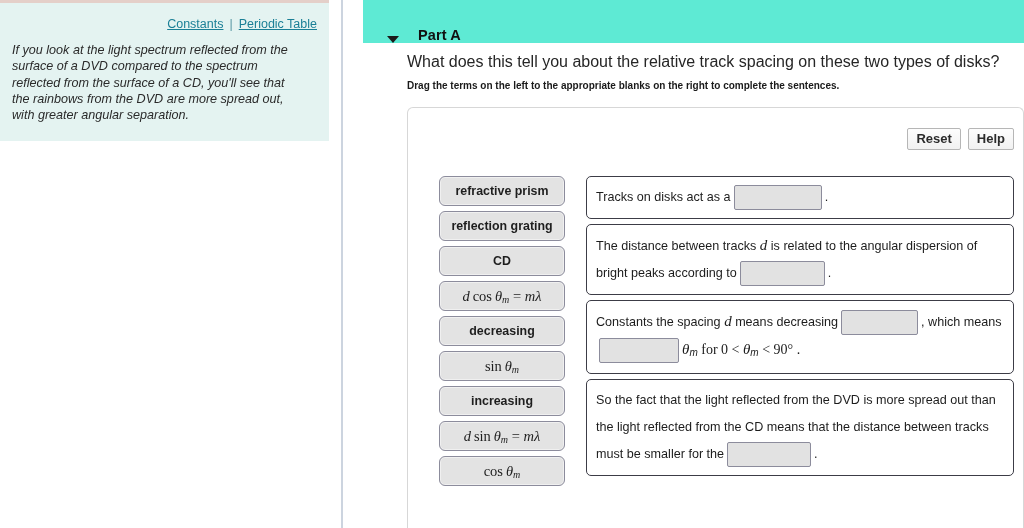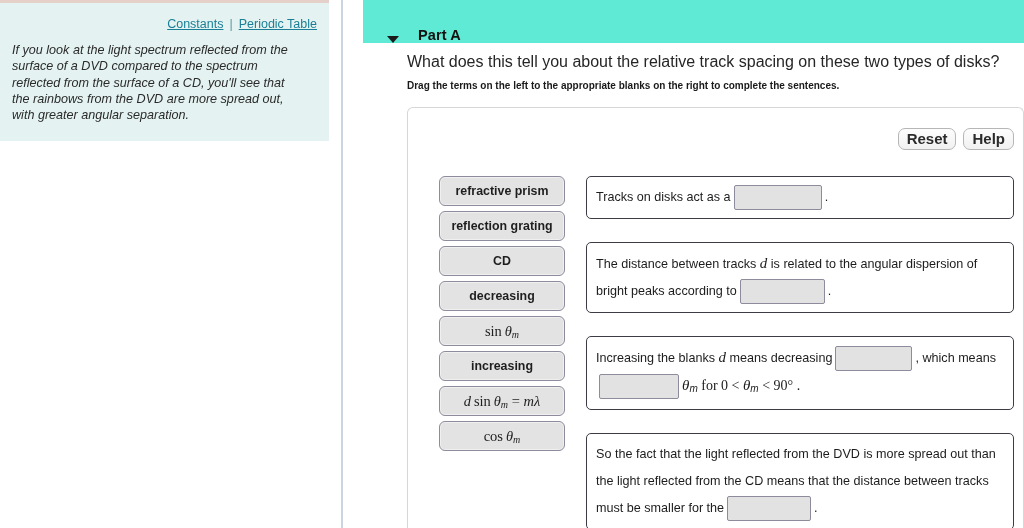--- a/index.html
+++ b/index.html
@@ -95,26 +95,26 @@
     border-radius: 6px 6px 0 0;
     background: #fff;
   }
 
   .toolbar {
     position: absolute; right: 9px; top: 20px;
     display: flex; gap: 7px;
   }
   .tb-btn {
     font-family: "Liberation Sans", sans-serif;
-    font-size: 15px;
+    font-size: 13px;
     font-weight: bold;
     color: #2b2b2b;
     background: linear-gradient(#fdfdfd,#f1f1f1);
     border: 1px solid #b6b6b6;
-    border-radius: 7px;
+    border-radius: 2px;
     padding: 3px 8px 4px 8px;
     cursor: pointer;
     line-height: 13px;
   }
 
   
   .terms {
     position: absolute;
     left: 31px; top: 68px;
     width: 126px;
@@ -143,21 +143,21 @@
   
   .sentences {
     position: absolute;
     left: 178px; top: 68px;
     width: 428px;
   }
   .sentence {
     border: 1.6px solid #3c3c46;
     border-radius: 5px;
     background: #fff;
-    margin-bottom: 23px;
+    margin-bottom: 5px;
     padding: 7px 10px 7px 9px;
     font-size: 12.6px;
     color: #1c1c1c;
     line-height: 27px;
   }
   .blank {
     display: inline-block;
     vertical-align: middle;
     height: 25px;
     background: #e2e2e2;
@@ -211,20 +211,23 @@
 
       <div class="toolbar">
         <button class="tb-btn">Reset</button>
         <button class="tb-btn">Help</button>
       </div>
 
       <div class="terms">
         <div class="tile">refractive prism</div>
         <div class="tile">reflection grating</div>
         <div class="tile">CD</div>
+        <div class="tile math">
+          <span>d <span class="up">cos</span> θ<span class="sub">m</span> <span class="up">=</span> mλ</span>
+        </div>
         <div class="tile">decreasing</div>
         <div class="tile math">
           <span><span class="up">sin</span> θ<span class="sub">m</span></span>
         </div>
         <div class="tile">increasing</div>
         <div class="tile math">
           <span>d <span class="up">sin</span> θ<span class="sub">m</span> <span class="up">=</span> mλ</span>
         </div>
         <div class="tile math">
           <span><span class="up">cos</span> θ<span class="sub">m</span></span>
@@ -237,21 +240,21 @@
           <span>Tracks on disks act as a</span><span class="blank w1"></span><span>.</span>
         </div>
 
         <div class="sentence">
           <span>The distance between tracks</span>
           <span class="mi">d</span>
           <span>is related to the angular dispersion of bright peaks according to</span><span class="blank w2"></span><span>.</span>
         </div>
 
         <div class="sentence">
-          <span>Increasing the blanks</span>
+          <span>Constants the spacing</span>
           <span class="mi">d</span>
           <span>means decreasing</span><span class="blank w3"></span><span>, which means</span><span class="blank w4"></span><span class="nowrap"><span class="mi">θ</span><span class="sub">m</span> <span class="mn">for 0 &lt;</span> <span class="mi">θ</span><span class="sub">m</span> <span class="mn">&lt; 90° .</span></span>
         </div>
 
         <div class="sentence">
           <span>So the fact that the light reflected from the DVD is more spread out than the light reflected from the CD means that the distance between tracks must be smaller for the</span><span class="blank w5"></span><span>.</span>
         </div>
 
       </div>
     </div>

